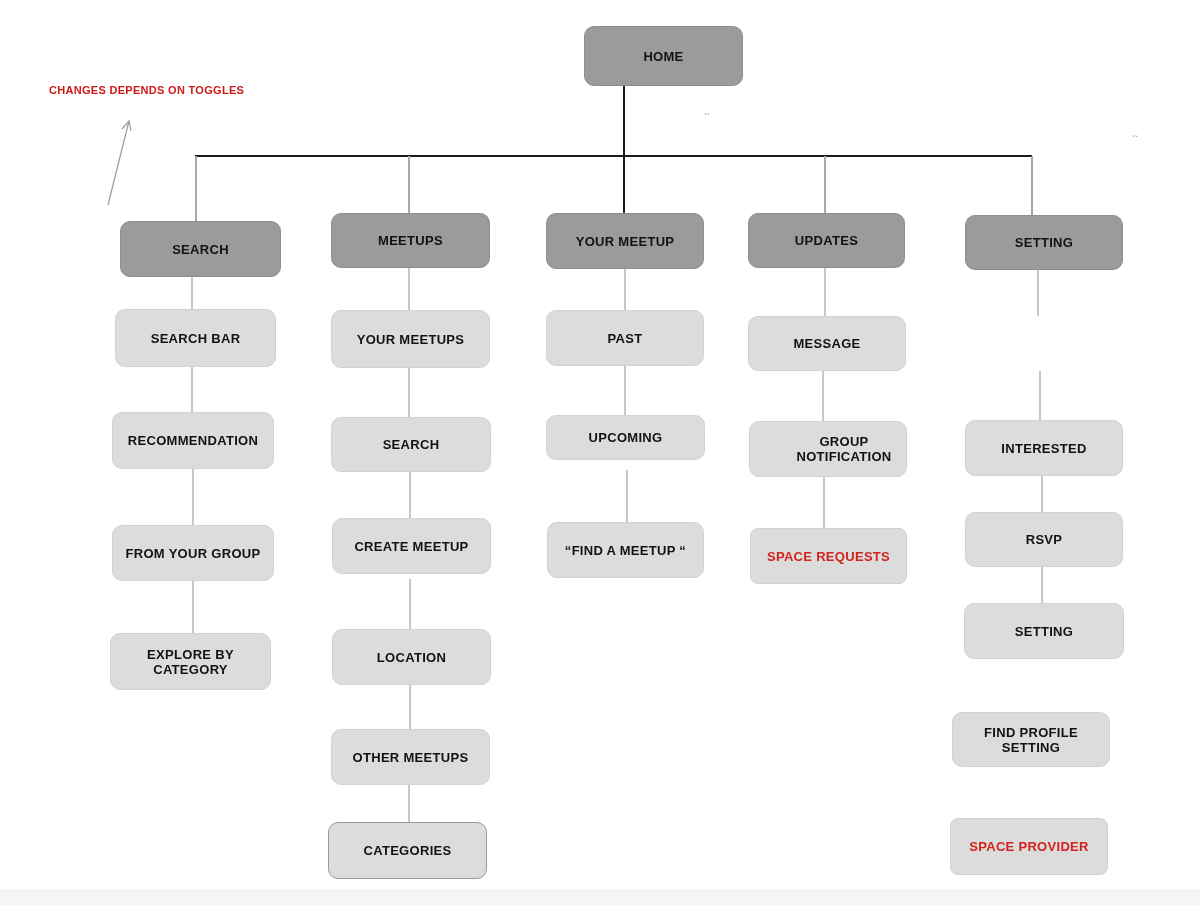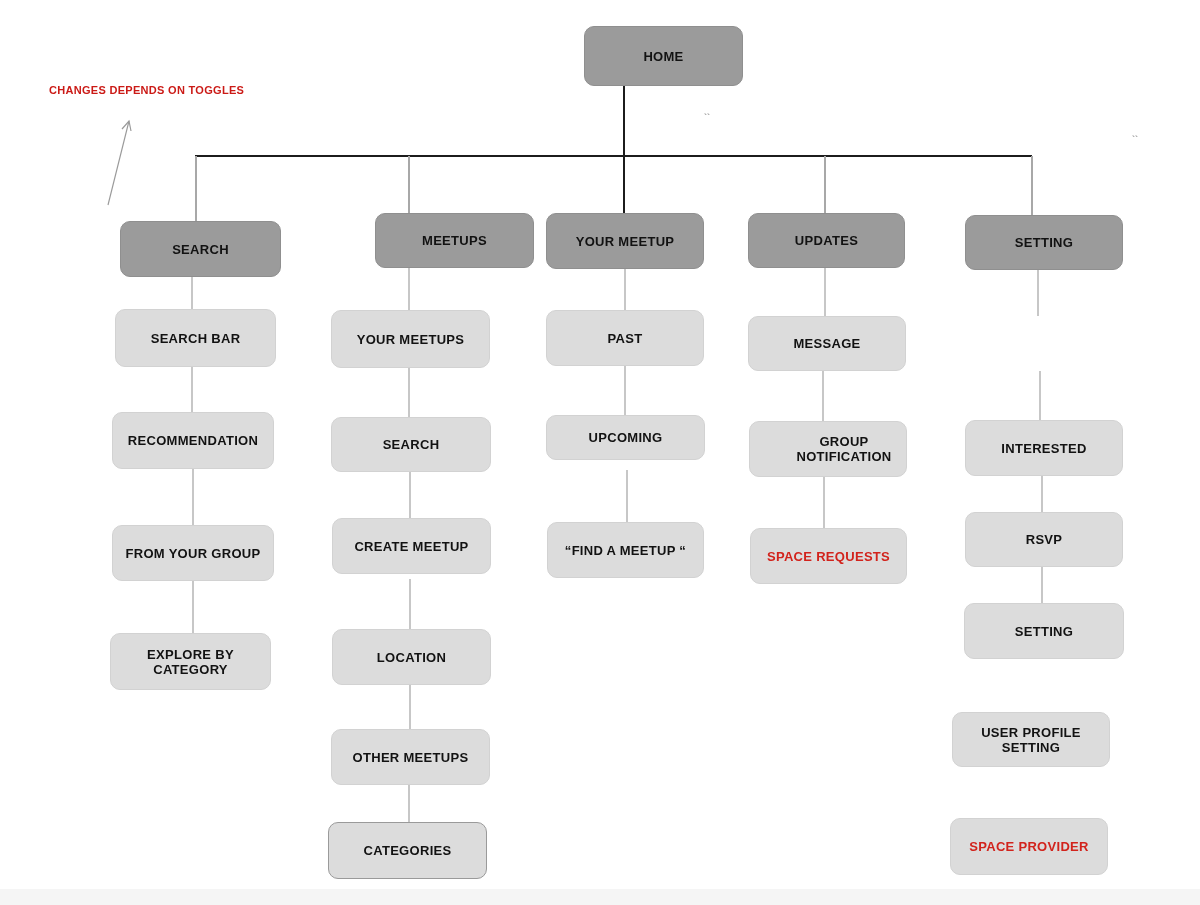--- a/index.html
+++ b/index.html
@@ -28,21 +28,21 @@
   }
   .node.header {
     background: var(--header-fill);
     border: 1px solid var(--header-edge);
   }
   .node.child {
     background: var(--child-fill);
     border: 1px solid var(--child-edge);
   }
   .node.outlined { border: 1px solid var(--outline-edge); }
-  .node.redtext { color: var(--red-text); }
+  .node.redtext { color: var(--red-text); border-radius: 8px; }
   .vline, .hline { position: absolute; z-index: 1; }
   .vline.dark  { width: 2px;  background: var(--line-dark); }
   .hline.dark  { height: 2px; background: var(--line-dark); }
   .vline.stub  { width: 1.5px; background: var(--line-stub); }
   .vline.light { width: 2px;  background: var(--line-light); }
   .annotation {
     position: absolute;
     left: 49px; top: 84px;
     font-size: 11px;
     font-weight: 700;
@@ -100,21 +100,21 @@
   <div class="node child" style="left:112px; top:412px; width:162px; height:57px;">RECOMMENDATION</div>
   <div class="node child" style="left:112px; top:525px; width:162px; height:56px;">FROM YOUR GROUP</div>
   <div class="node child" style="left:110px; top:633px; width:161px; height:57px;">EXPLORE BY CATEGORY</div>
 
   <div class="vline light" style="left:408px; top:268px; height:42px;"></div>
   <div class="vline light" style="left:408px; top:368px; height:49px;"></div>
   <div class="vline light" style="left:409px; top:472px; height:51px;"></div>
   <div class="vline light" style="left:409px; top:579px; height:50px;"></div>
   <div class="vline light" style="left:409px; top:685px; height:44px;"></div>
   <div class="vline light" style="left:408px; top:785px; height:37px;"></div>
-  <div class="node header" style="left:331px; top:213px; width:159px; height:55px;margin-left:44px;">MEETUPS</div>
+  <div class="node header" style="left:331px; top:213px; width:159px; height:55px;">MEETUPS</div>
   <div class="node child" style="left:331px; top:310px; width:159px; height:58px;">YOUR MEETUPS</div>
   <div class="node child" style="left:331px; top:417px; width:160px; height:55px;">SEARCH</div>
   <div class="node child" style="left:332px; top:518px; width:159px; height:56px;">CREATE MEETUP</div>
   <div class="node child" style="left:332px; top:629px; width:159px; height:56px;text-align:center;">LOCATION</div>
   <div class="node child" style="left:331px; top:729px; width:159px; height:56px;">OTHER MEETUPS</div>
   <div class="node child outlined" style="left:328px; top:822px; width:159px; height:57px;">CATEGORIES</div>
 
   <div class="vline light" style="left:624px; top:269px; height:41px;"></div>
   <div class="vline light" style="left:624px; top:366px; height:49px;"></div>
   <div class="vline light" style="left:626px; top:470px; height:52px;"></div>
@@ -133,17 +133,17 @@
 
   <div class="vline light" style="left:1037px; top:270px; height:46px;"></div>
   <div class="vline light" style="left:1039px; top:371px; height:49px;"></div>
   <div class="vline light" style="left:1041px; top:476px; height:36px;"></div>
   <div class="vline light" style="left:1041px; top:567px; height:37px;"></div>
   <div class="node header" style="left:965px; top:215px; width:158px; height:55px;">SETTING</div>
   <div class="node child" style="left:965px; top:420px; width:158px; height:56px;">INTERESTED</div>
   <div class="node child" style="left:965px; top:512px; width:158px; height:55px;">RSVP</div>
   <div class="node child" style="left:964px; top:603px; width:160px; height:56px;">SETTING</div>
 
-  <div class="node child" style="left:952px; top:712px; width:158px; height:55px;">USER PROFILE SETTING</div>
+  <div class="node child" style="left:952px; top:712px; width:158px; height:55px;">FIND PROFILE SETTING</div>
   <div class="node child redtext" style="left:950px; top:818px; width:158px; height:57px;">SPACE PROVIDER</div>
 
   <div class="bottom-strip"></div>
 </div>
 
 </body></html>

